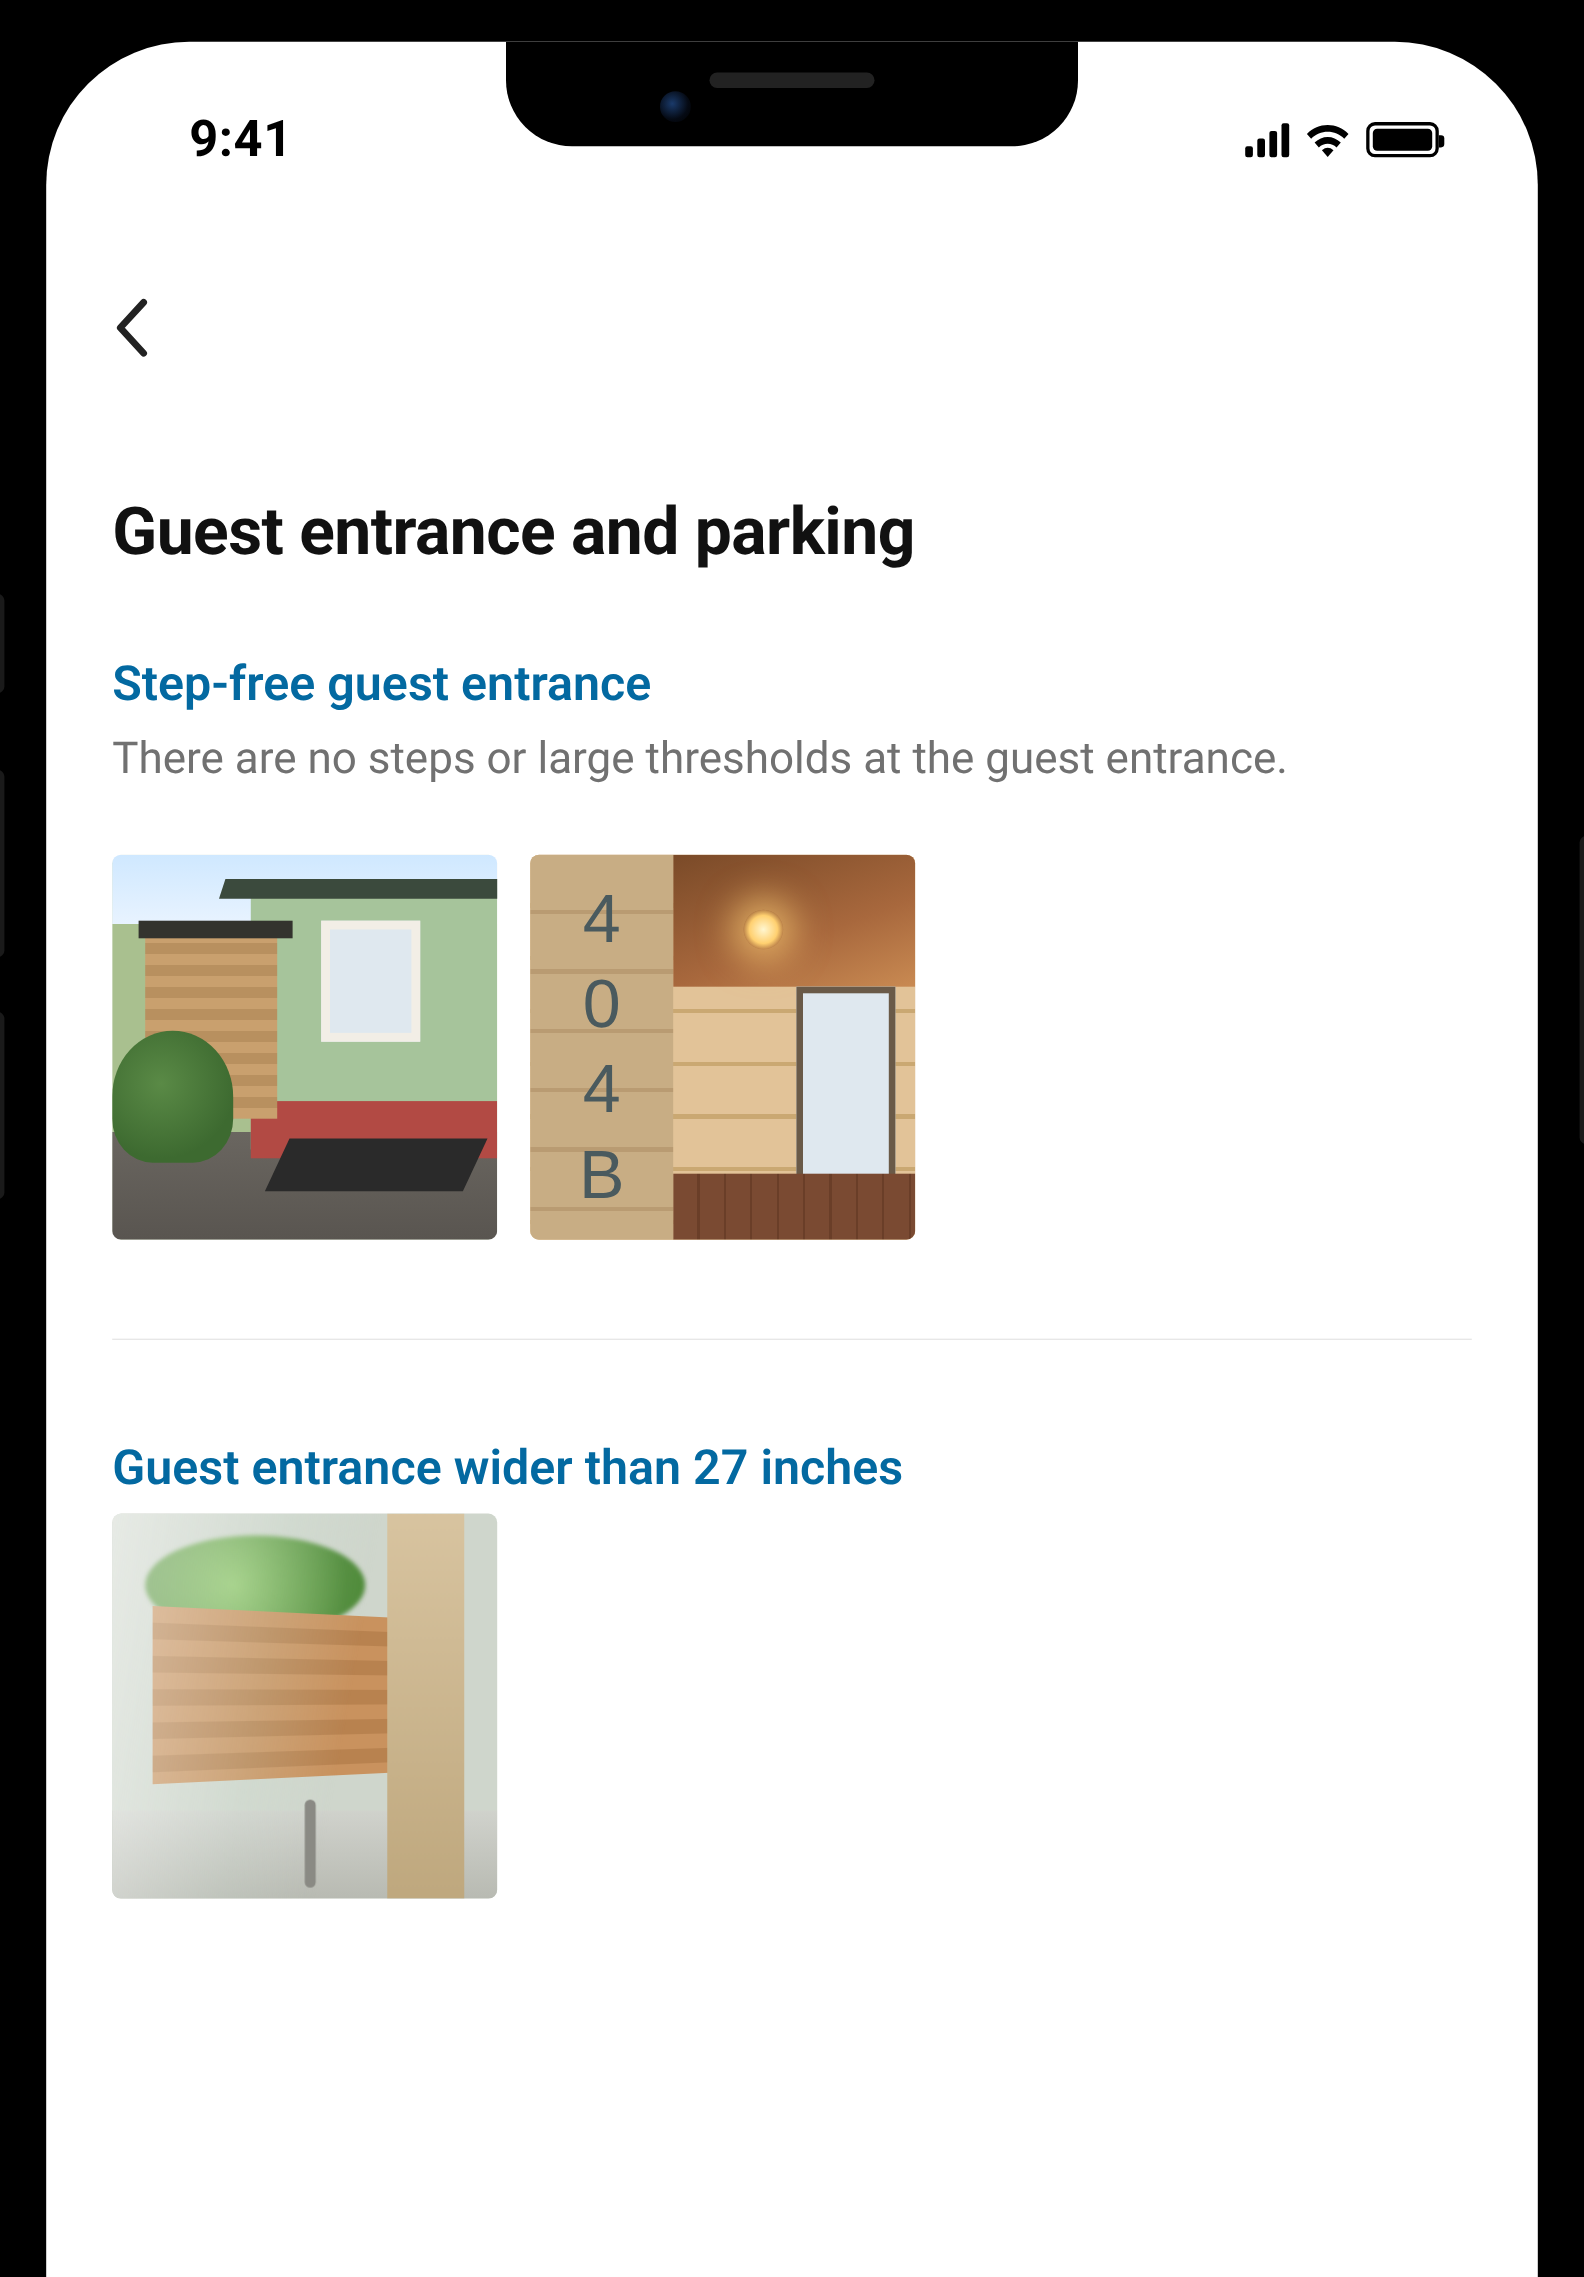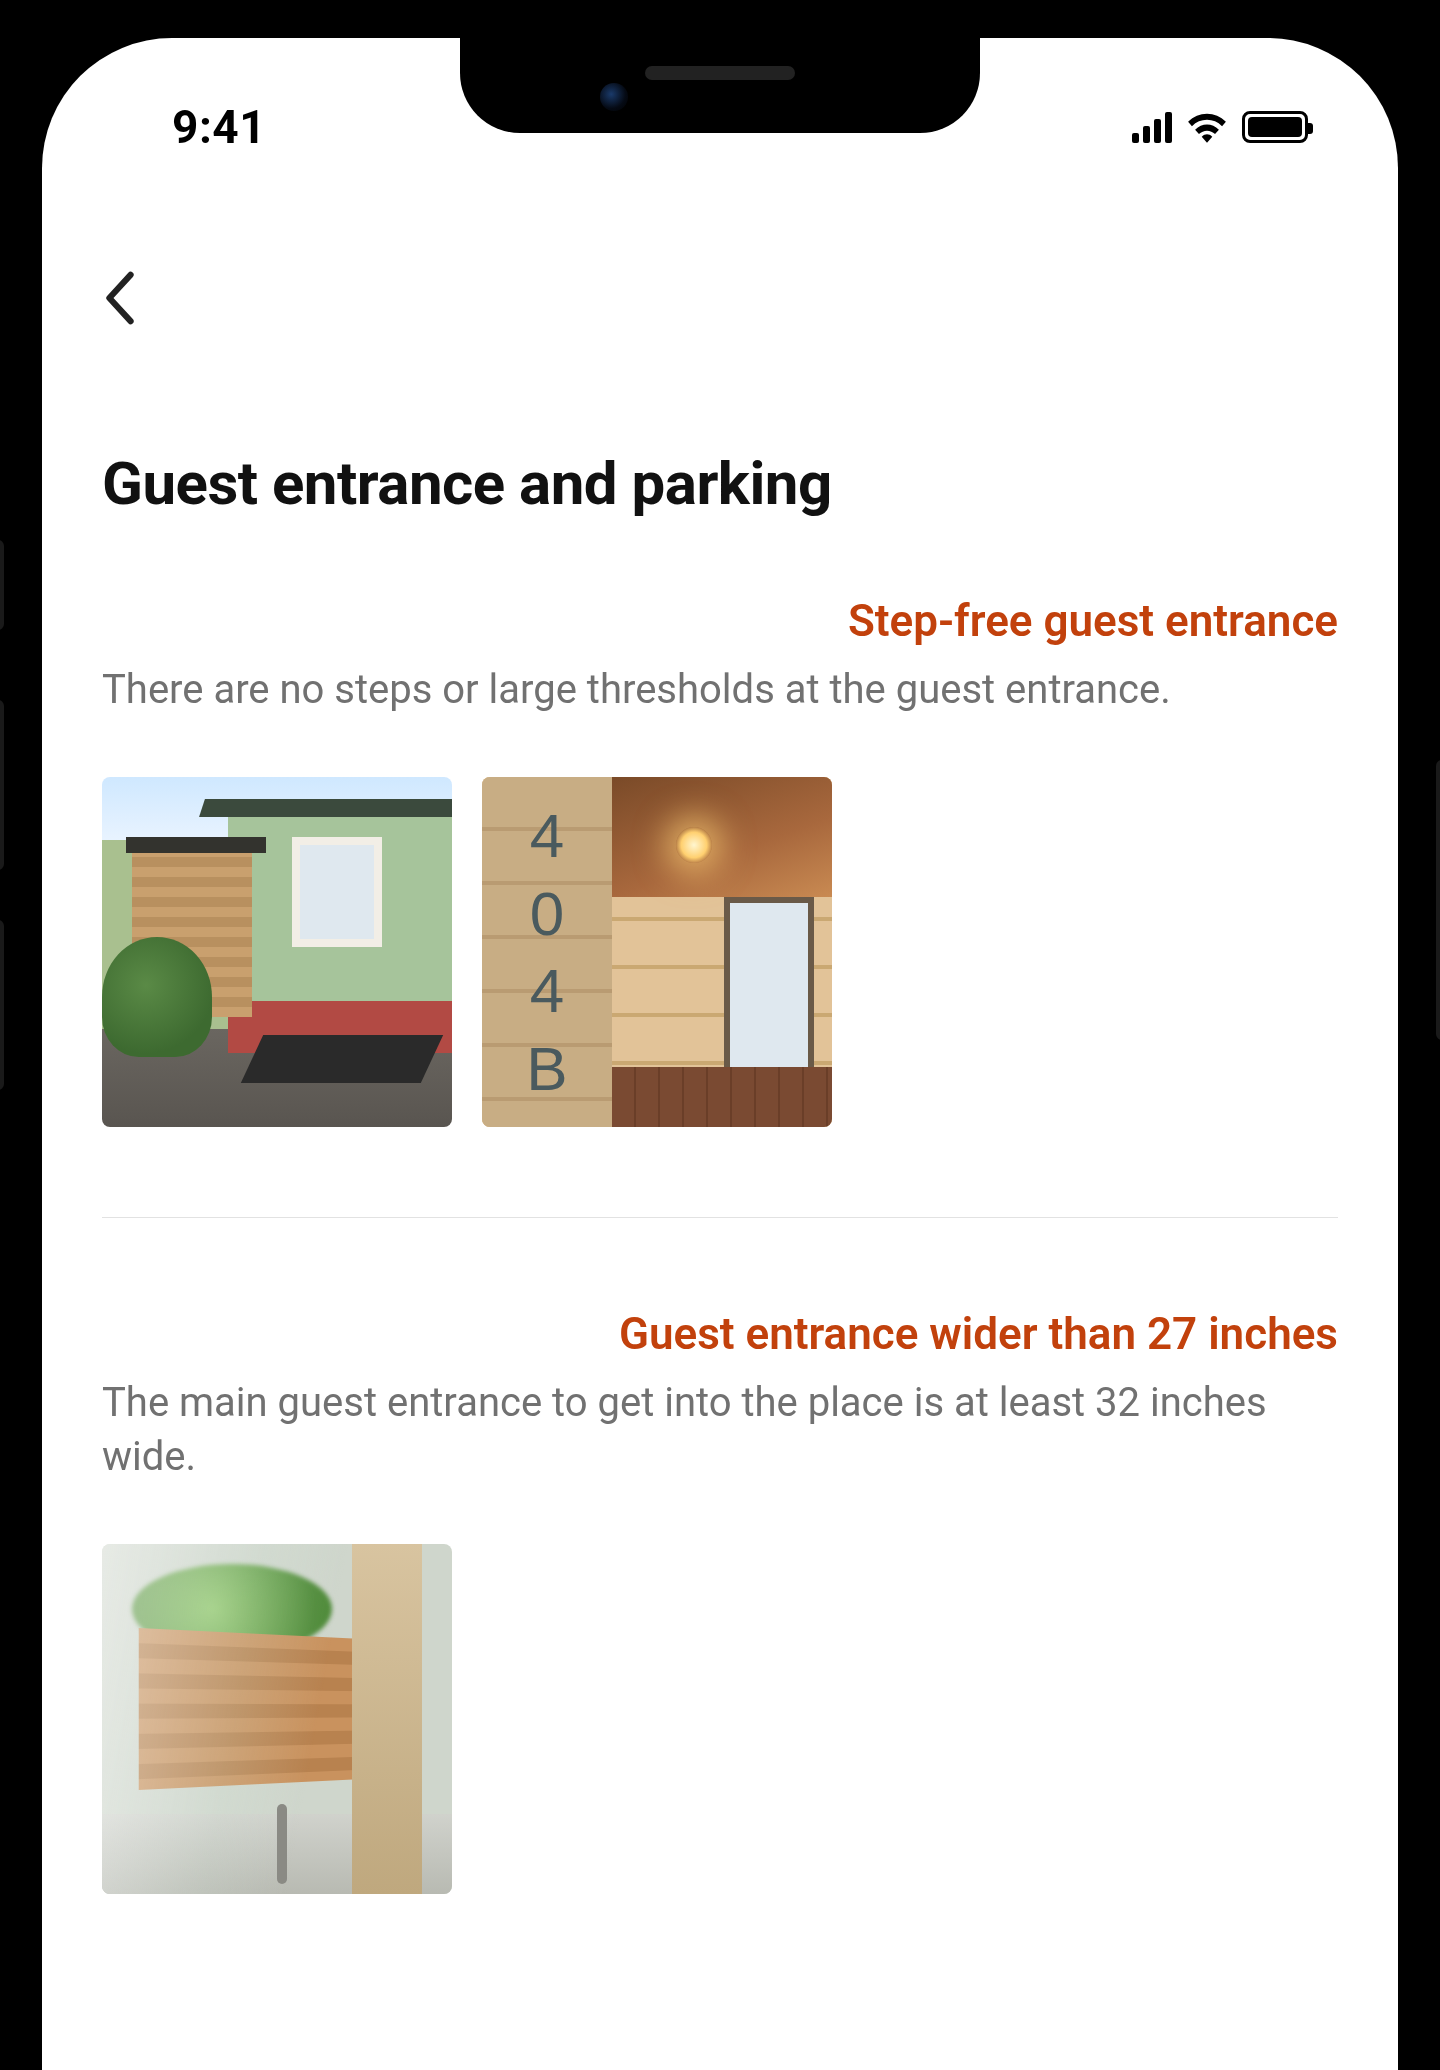--- a/index.html
+++ b/index.html
@@ -170,23 +170,22 @@
     font-size: 60px;
     font-weight: 700;
     color: #111;
     letter-spacing: -0.5px;
     margin-bottom: 76px;
   }
   .section { }
   .section h2 {
     font-size: 44px;
     font-weight: 600;
-    color: #c2410c;
+    color: #0369a1;
     margin-bottom: 16px;
-    text-align: right;
   }
   .section p.desc {
     font-size: 40px;
     line-height: 1.35;
     color: #717171;
     margin-bottom: 60px;
   }
   .thumbs {
     display: flex;
     gap: 30px;
@@ -383,21 +382,20 @@
                 <span>B</span>
               </div>
             </div>
           </div>
         </div>
 
         <div class="divider"></div>
 
         <div class="section">
           <h2>Guest entrance wider than 27 inches</h2>
-          <p class="desc">The main guest entrance to get into the place is at least 32 inches wide.</p>
 
           <div class="thumbs">
             <div class="thumb photo3">
               <div class="green"></div>
               <div class="wood"></div>
               <div class="floor"></div>
               <div class="doorframe"></div>
               <div class="glass"></div>
               <div class="handle"></div>
             </div>

